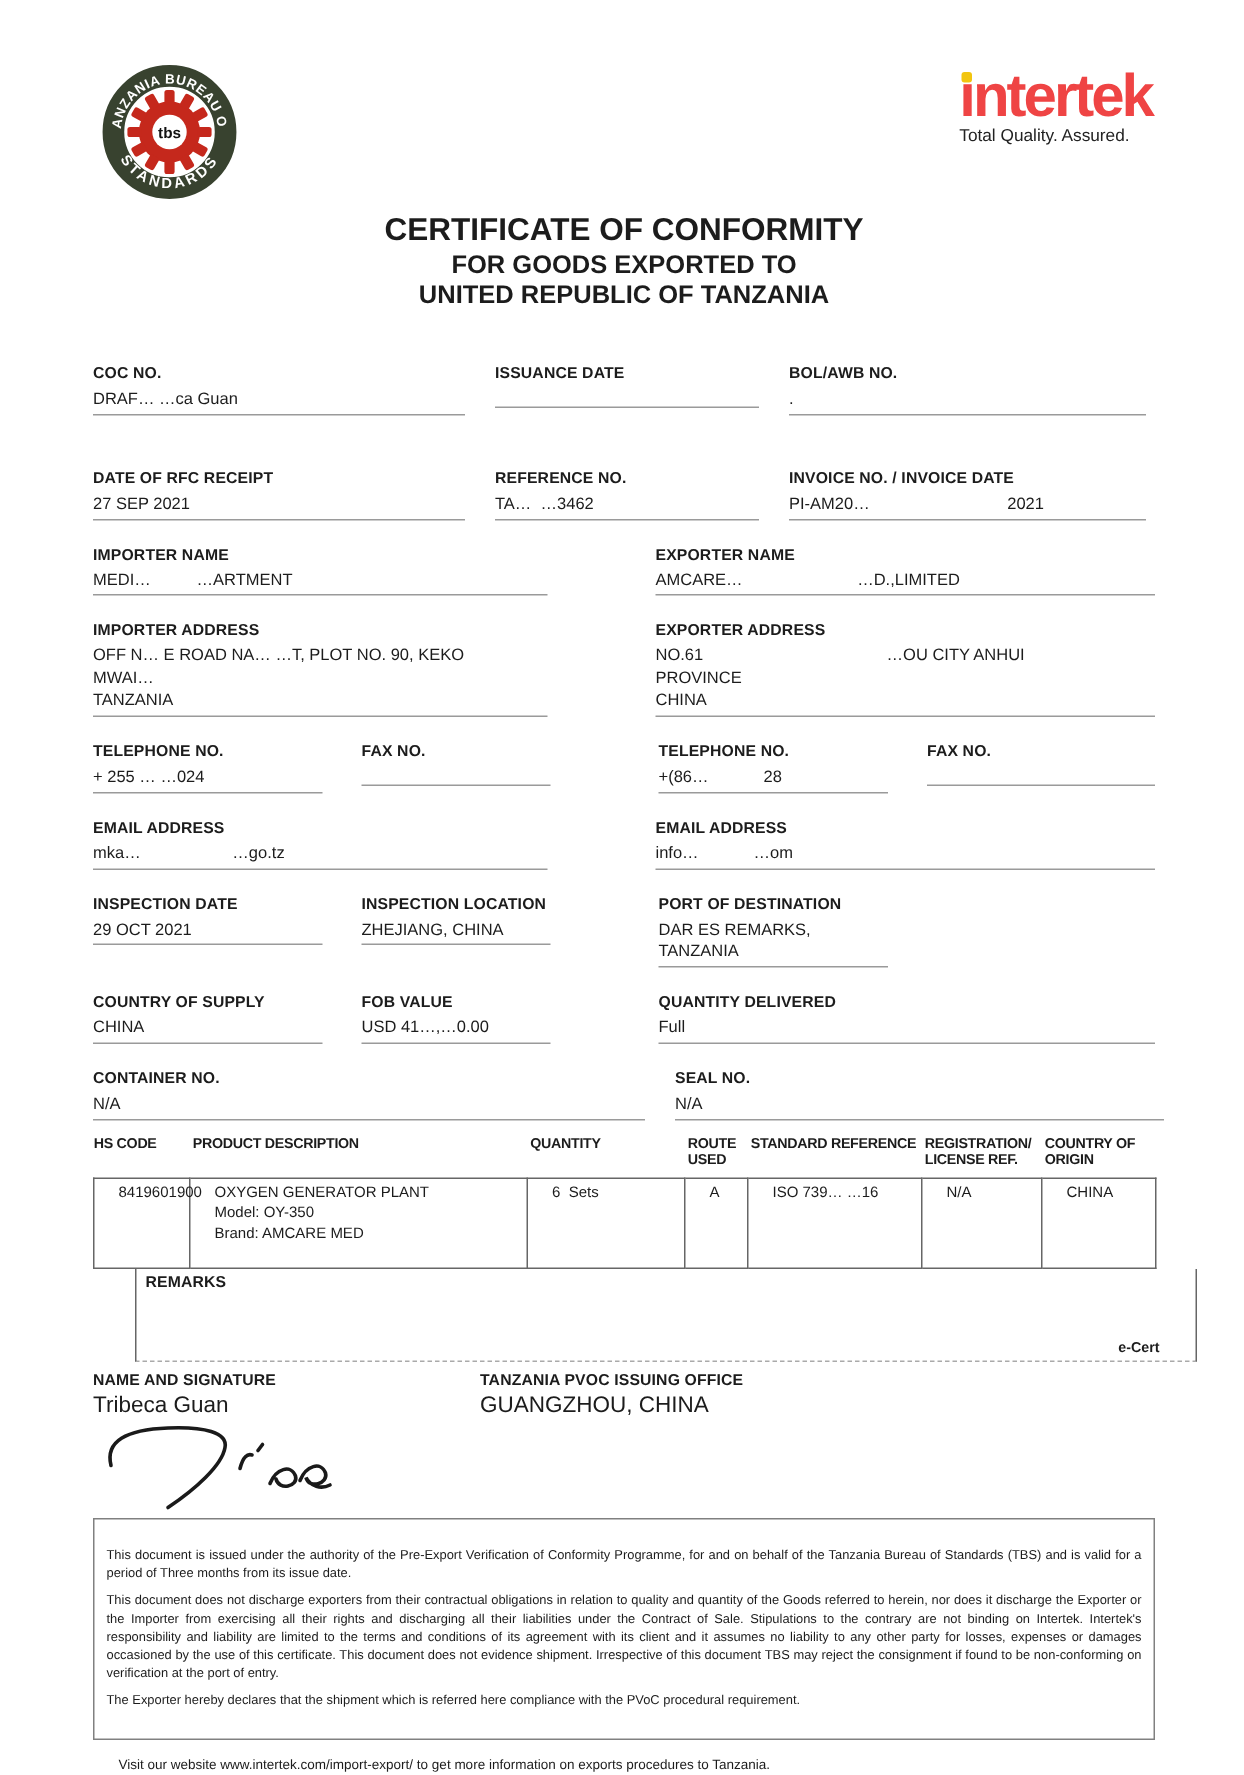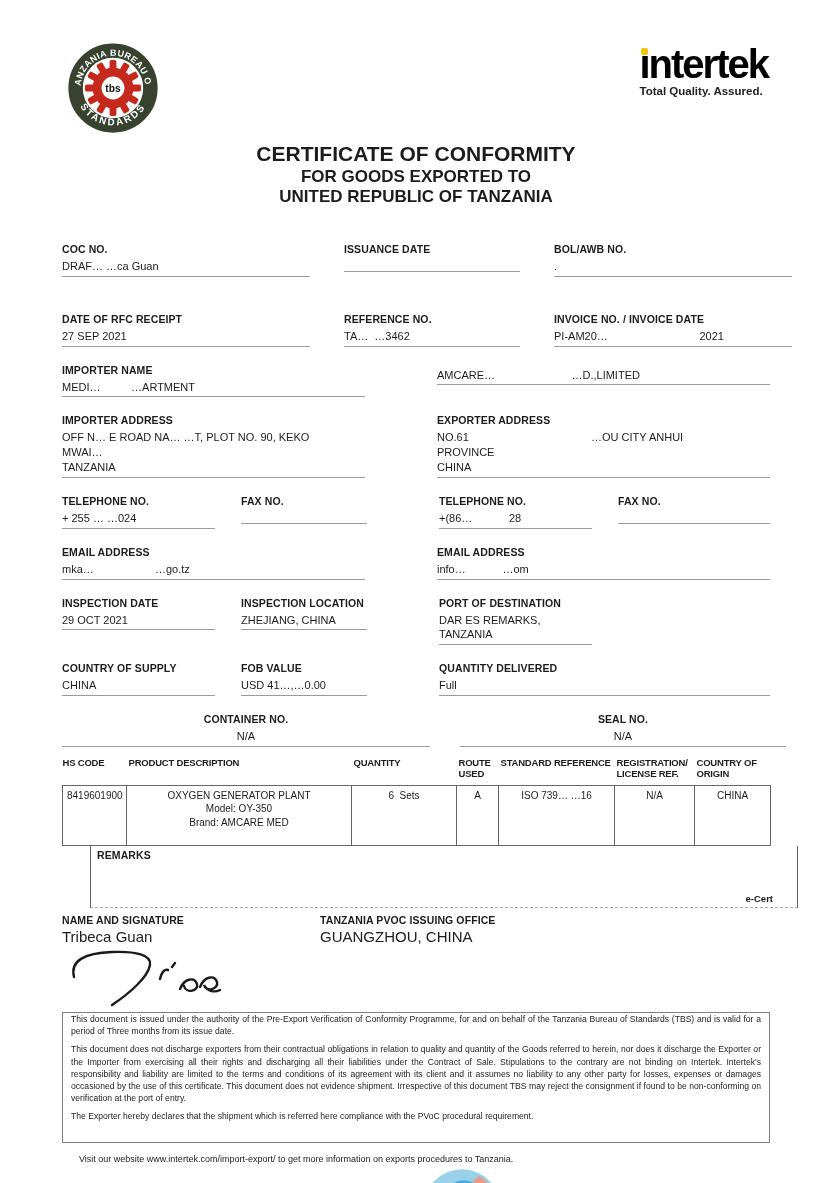--- a/index.html
+++ b/index.html
@@ -8,61 +8,61 @@
     width: 829px; height: 1183px; overflow: hidden;
     font-family: "Liberation Sans", sans-serif;
     color: #1c1c1c;
   }
   .page { width: 829px; height: 1183px; padding: 40px 59px 0 62px; position: relative; background:#fff; }
 
   
   .hdr { display:flex; justify-content:space-between; align-items:flex-start; height: 96px; }
   .tbs-logo { width: 102px; height: 96px; }
   .intertek { margin-top: 4px; margin-right: 2px; }
-  .wordmark { position: relative; display:inline-block; font-weight: bold; font-size: 40px; letter-spacing: -2px; line-height: 1; color: #000000; }
+  .wordmark { position: relative; display:inline-block; font-weight: bold; font-size: 40px; letter-spacing: -2px; line-height: 1; color: #ef4444; }
   .idot { position:absolute; left:1px; top:1px; width:10px; height:10px; background:#fff; display:flex; align-items:flex-end; }
   .idot::after { content:""; width:7px; height:7px; background:#f2c50f; border-radius:2px; }
-  .tagline { font-weight: bold; font-size: 11.5px; color:#222; margin-top: 1px; }
+  .tagline { font-weight: normal; font-size: 11.5px; color:#222; margin-top: 1px; }
 
   
   .title { text-align:center; margin-top: 6px; line-height: 1.18; }
   .t1 { font-size: 21px; font-weight: bold; }
   .t2 { font-size: 17px; font-weight: bold; }
 
   
   .form { margin-top: 20px; }
   .lab { font-size: 10.5px; font-weight: bold; letter-spacing: 0.1px; }
   .val { font-size: 11px; min-height: 17px; padding: 4px 0 2px 0; white-space: pre-wrap; line-height: 1.35; }
   .ul { border-bottom: 1.5px solid #9a9a9a; }
   .row { margin-bottom: 17px; }
-  .g3 { display:grid; grid-template-columns: 248px 176px 238px; column-gap: 34px; margin-top: 36px; }
+  .g3 { display:grid; grid-template-columns: 248px 176px 238px; column-gap: 20px; margin-top: 36px; }
   .g2 { display:grid; grid-template-columns: 303px 333px; column-gap: 72px; }
   .g4 { display:grid; grid-template-columns: 153px 172px 153px 152px; column-gap: 26px; }
-  .g2b { display:grid; grid-template-columns: 368px 326px; column-gap: 30px; text-align: center; }
+  .g2b { display:grid; grid-template-columns: 368px 326px; column-gap: 20px; }
   .w126 .val { width: 126px; }
   .span2 { grid-column: 3 / span 2; }
 
   
   table.goods { width: 708px; border-collapse: collapse; table-layout: fixed; margin-top: 2px; }
   table.goods th { font-size: 9.5px; font-weight: bold; text-align:left; vertical-align: top; padding: 2px 2px 6px 2px; letter-spacing: -0.2px; }
   table.goods th:first-child { padding-left: 0; }
-  table.goods td { border: 1px solid #666; font-size: 10px; vertical-align: top; padding: 3px 4px; height: 60px; white-space: pre-wrap; line-height: 1.35; text-align: center; }
+  table.goods td { border: 1px solid #666; font-size: 10px; vertical-align: top; padding: 3px 16px; height: 60px; white-space: pre-wrap; line-height: 1.35; }
 
   
   .remarks { width: 708px; border: 1px solid #666; border-top: none; border-bottom: 1px dashed #aaa; height: 62px; position: relative; padding: 3px 6px; margin-left: 28px; }
   .remarks .lab { font-size: 10.5px; }
   .ecert { position:absolute; right: 24px; bottom: 3px; font-size: 9.5px; font-weight: bold; }
 
   
   .sig { display:grid; grid-template-columns: 258px 1fr; margin-top: 6px; height: 96px; }
   .sig .name { font-size: 15px; margin-top: 2px; }
   .sig svg { margin: 2px 0 0 6px; }
 
   
-  .disclaimer { width: 708px; border: 1px solid #808080; padding: 0 8px 5px 8px; margin-top: 2px; }
+  .disclaimer { width: 708px; border: 1px solid #808080; padding: 17px 8px 5px 8px; margin-top: 2px; }
   .disclaimer p { font-size: 8.6px; line-height: 1.42; text-align: justify; margin-bottom: 6px; }
   .disclaimer p:last-child { margin-bottom: 14px; }
 
   .website { font-size: 9px; margin-top: 11px; margin-left: 17px; }
 
   
   .footer { position: relative; height: 96px; margin-top: 2px; }
   .watermark { position:absolute; left: 358px; top: 0; display:flex; align-items:center; }
   .wm-text { font-size: 48px; font-weight: bold; color: #e9e9e9; letter-spacing: 1px; margin-left: 6px; text-shadow: 0 0 1px #dcdcdc; white-space: nowrap; }
   .page-num { position:absolute; left: 333px; bottom: 12px; font-size: 9.5px; z-index: 2; color:#1c1c1c; }
@@ -149,20 +149,21 @@
         <div class="val ul">PI-AM20…                              2021</div>
       </div>
     </div>
 
     <div class="row g2">
       <div class="f">
         <div class="lab">IMPORTER NAME</div>
         <div class="val ul">MEDI…          …ARTMENT</div>
       </div>
       <div class="f">
+        <div class="lab">EXPORTER NAME</div>
         <div class="val ul">AMCARE…                         …D.,LIMITED</div>
       </div>
     </div>
 
     <div class="row g2">
       <div class="f">
         <div class="lab">IMPORTER ADDRESS</div>
         <div class="val ul">OFF N… E ROAD NA… …T, PLOT NO. 90, KEKO
 MWAI…
 TANZANIA</div>

